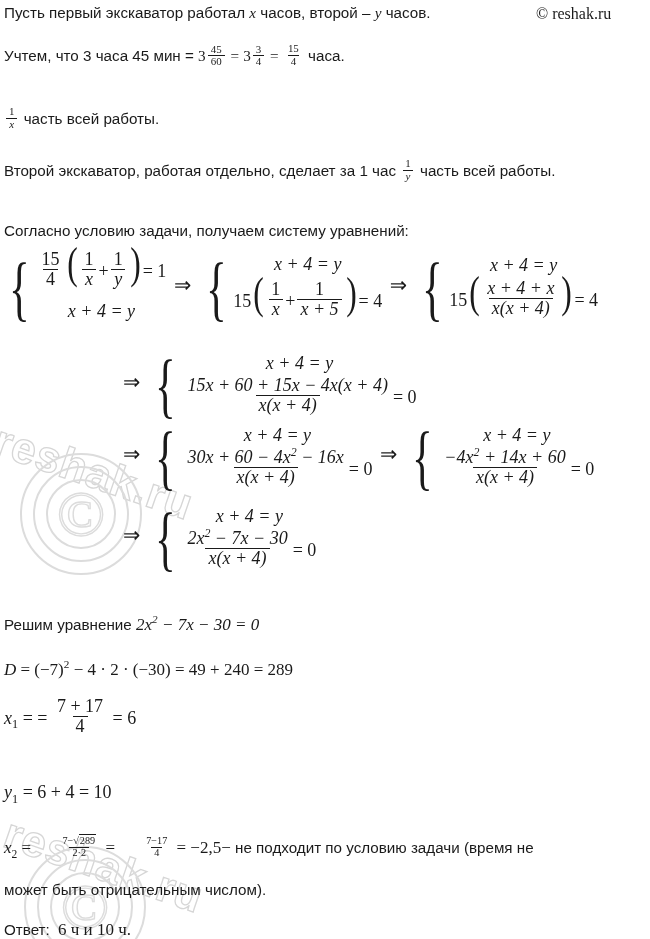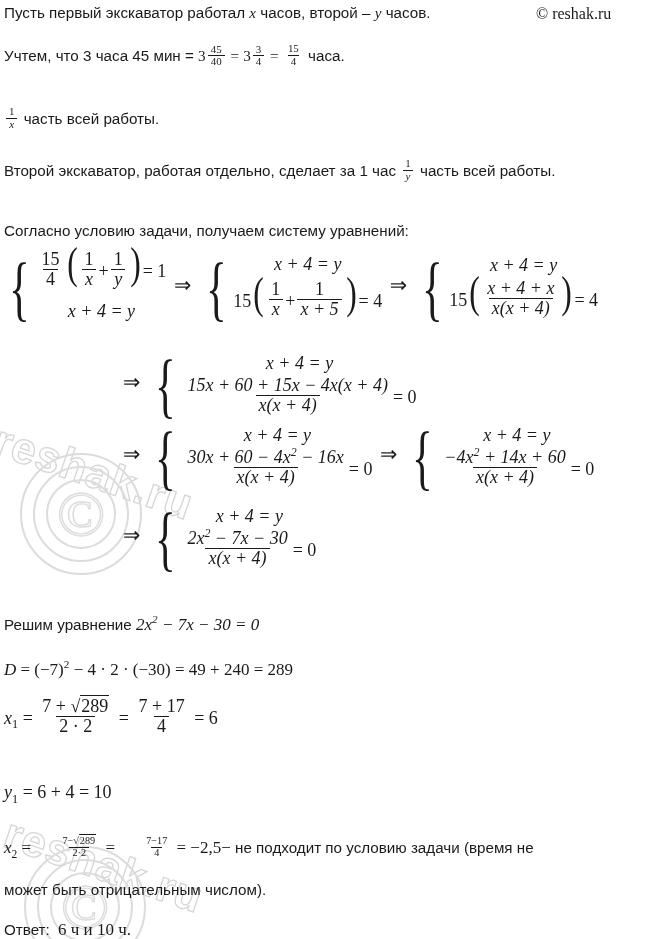--- a/index.html
+++ b/index.html
@@ -200,21 +200,21 @@
     <span>часов, второй –</span>
     <span class="math">y</span>
     <span>часов.</span>
   </div>
 
   <div class="line" style="left:4px; top:45px;">
     <span>Учтем, что 3 часа 45 мин =</span>
     <span class="mathup">
       <span>3</span><span class="frac small">
           <span class="num">45</span>
-          <span class="den">40</span>
+          <span class="den">60</span>
         </span>
     </span>
     <span class="mathup">=</span>
     <span class="mathup">
       <span>3</span><span class="frac small">
           <span class="num">3</span>
           <span class="den">4</span>
         </span>
     </span>
     <span class="mathup">=</span>
@@ -367,24 +367,20 @@
     <span class="math" style="font-size:17px;"><span>2x</span><sup class="exp">2</sup><span> − 7x − 30 = 0</span></span>
   </div>
 
   <div class="line math" style="left:4px; top:660px; font-size:17px;">
     <span>D</span><span class="mathup"><span> = (−7)</span><sup class="exp">2</sup><span> − 4 · 2 · (−30) = 49 + 240 = 289</span></span>
   </div>
 
   <div class="line math" style="left:4px; top:700px; font-size:18px;">
     <span>x</span><sub class="idx mathup">1</sub>
     <span class="mathup">=</span>
-    <span class="frac">
-      <span class="num mathup"><span>7 + </span><span class="sqrt"><span>√</span><span class="rad">289</span></span></span>
-      <span class="den mathup">2 · 2</span>
-    </span>
     <span class="mathup">=</span>
     <span class="frac">
       <span class="num mathup">7 + 17</span>
       <span class="den mathup">4</span>
     </span>
     <span class="mathup">= 6</span>
   </div>
 
   <div class="line math" style="left:4px; top:782px; font-size:18px;">
     <span>y</span><sub class="idx mathup">1</sub>

